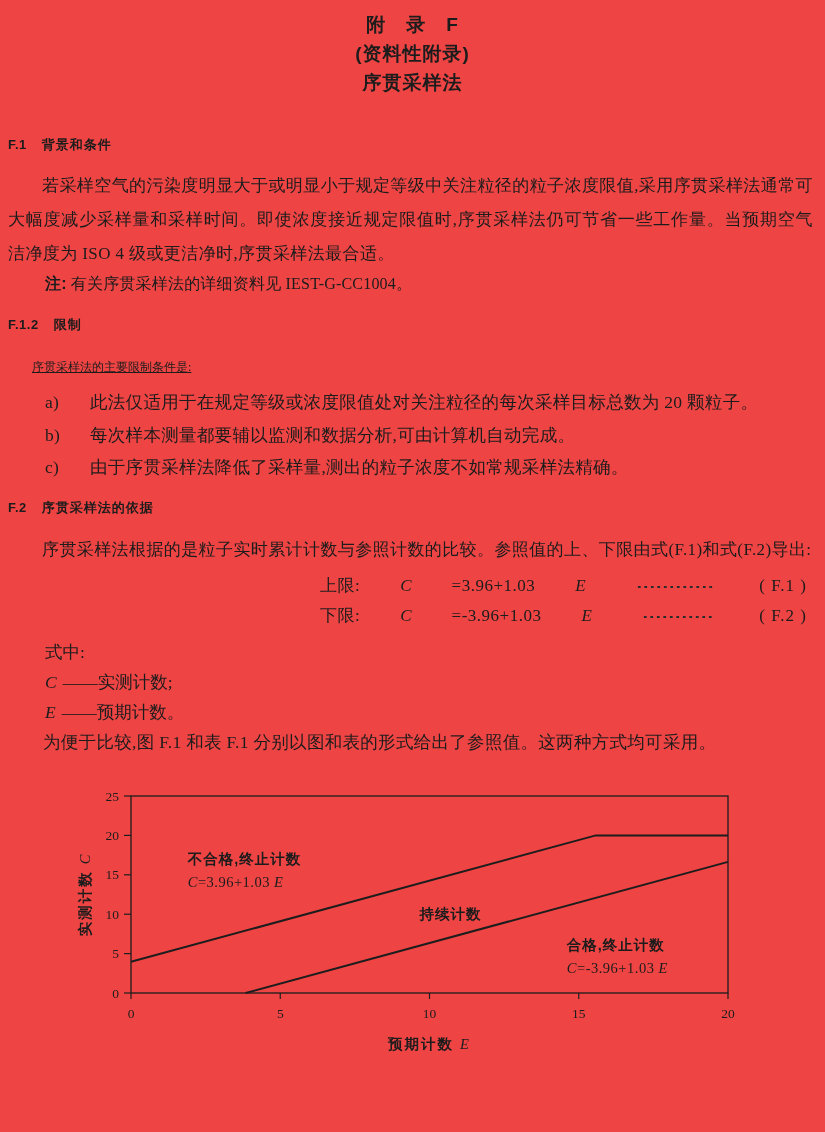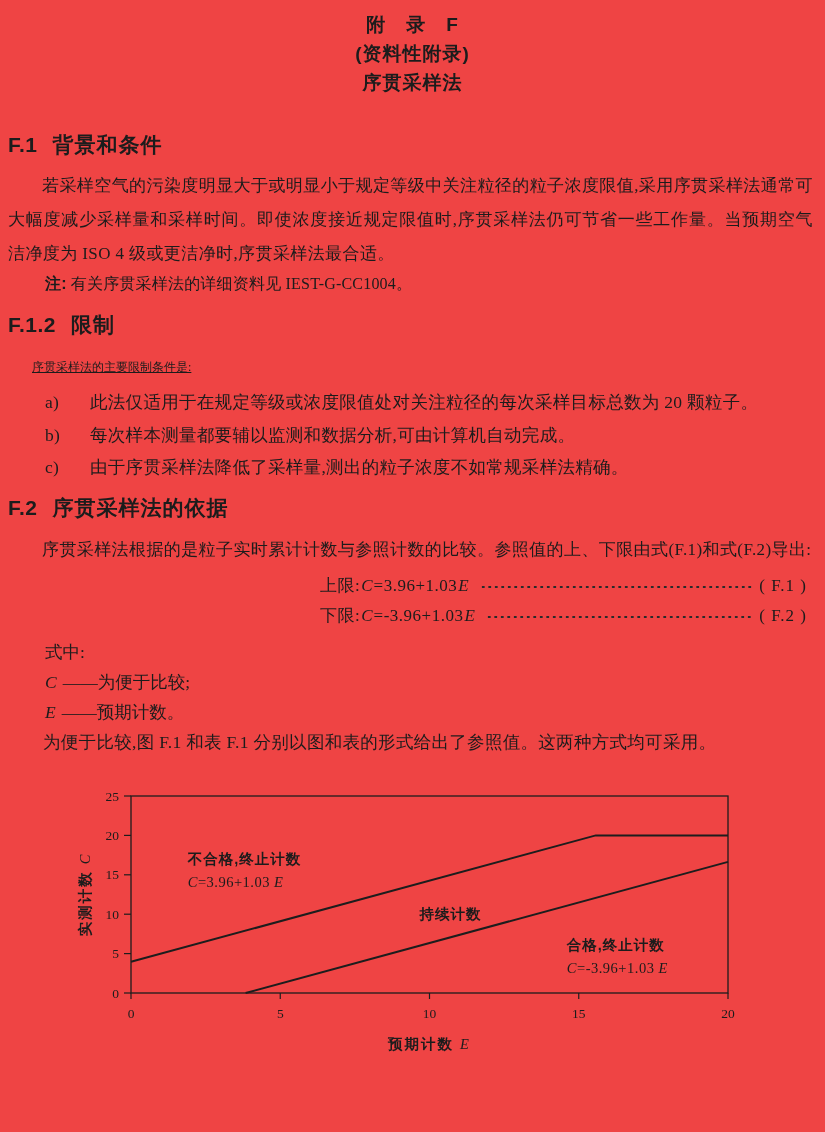--- a/index.html
+++ b/index.html
@@ -5,40 +5,40 @@
   html,body{margin:0;padding:0;background:#dedcd6;}
   .page{
     position:relative;width:825px;height:1132px;margin:0 auto;
     background:#ef4444;color:#1c1c1c;overflow:hidden;box-sizing:border-box;
     font-family:"Liberation Serif",serif;
   }
   
   .title-block{padding-top:10px;text-align:center;font-family:"Liberation Sans",sans-serif;font-weight:bold;}
   .title-line{font-size:19px;line-height:29px;letter-spacing:1px;}
   
-  .sec-h{font-family:"Liberation Sans",sans-serif;font-weight:bold;font-size:21px;line-height:22px;margin:0 0 0 8px;}
+  .sec-h{font-family:"Liberation Sans",sans-serif;font-weight:bold;font-size:13px;line-height:22px;margin:0 0 0 8px;}
   .sec-h .num{margin-right:15px;letter-spacing:.5px;}
   .sec-h .t{letter-spacing:1px;}
   .mt-f1{margin-top:37px;}
   .mt-f11{margin-top:30px;}
   .mt-f12{margin-top:19px;}
   .mt-f2{margin-top:13px;}
   
   .para{font-size:17px;line-height:34px;text-align:justify;margin:0 12px 0 8px;text-indent:2em;letter-spacing:.4px;}
   .para.first{margin-top:13px;}
   .para-f2{margin-top:15px;line-height:32px;}
   .note{font-size:16px;line-height:22px;margin:2px 12px 0 45px;letter-spacing:.2px;}
   .note-label{font-weight:bold;font-family:"Liberation Sans",sans-serif;margin-right:4px;}
   .intro{font-size:12px;line-height:32px;margin:15px 12px 0 8px;text-indent:2em;text-decoration:underline;}
   .limit-list{margin:3px 12px 0 8px;}
   .list-item{position:relative;padding-left:82px;font-size:17.5px;line-height:32.5px;text-align:justify;letter-spacing:.3px;}
   .list-item .marker{position:absolute;left:37px;font-family:"Liberation Serif",serif;}
   
   .equations{margin-top:5px;}
-  .eq-row{display:flex;align-items:center;margin:0 18px 0 320px;font-size:17px;line-height:30px;}
+  .eq-row{display:flex;align-items:center;margin:0 18px 0 320px;font-size:17px;line-height:30px;gap:39px;}
   .eq-label{letter-spacing:.5px;}
   .eq-var{font-style:italic;font-family:"Liberation Serif",serif;padding:0 1px;}
   .eq-body{letter-spacing:.5px;}
   .leader{flex:1;align-self:center;height:6px;min-width:40px;margin:2px 6px 0 10px;
     background-image:radial-gradient(circle,#2a2a2a 1.1px,transparent 1.45px);
     background-size:6.5px 6px;background-repeat:repeat-x;background-position:left center;}
   .eq-num{white-space:nowrap;letter-spacing:1px;}
   
   .where-label{font-size:17.5px;line-height:30px;margin:6px 8px 0 45px;}
   .where-row{font-size:17.5px;line-height:30px;margin-left:45px;}
@@ -114,21 +114,21 @@
         <span class="eq-var">C</span>
         <span class="eq-body">=-3.96+1.03</span>
         <span class="eq-var">E</span>
       <span class="leader"></span>
       <span class="eq-num">( F.2 )</span>
     </div>
   </div>
 
   <div class="where-label">式中:</div>
   <div class="where-row">
-    <span class="where-sym">C</span><span>——为便于比较;</span>
+    <span class="where-sym">C</span><span>——实测计数;</span>
   </div>
   <div class="where-row">
     <span class="where-sym">E</span><span>——预期计数。</span>
   </div>
 
   <p class="closing">为便于比较,图 F.1 和表 F.1 分别以图和表的形式给出了参照值。这两种方式均可采用。</p>
 
   <div class="figure">
     <div class="chart-wrap">
       <svg width="690" height="278" viewBox="0 0 690 278">

